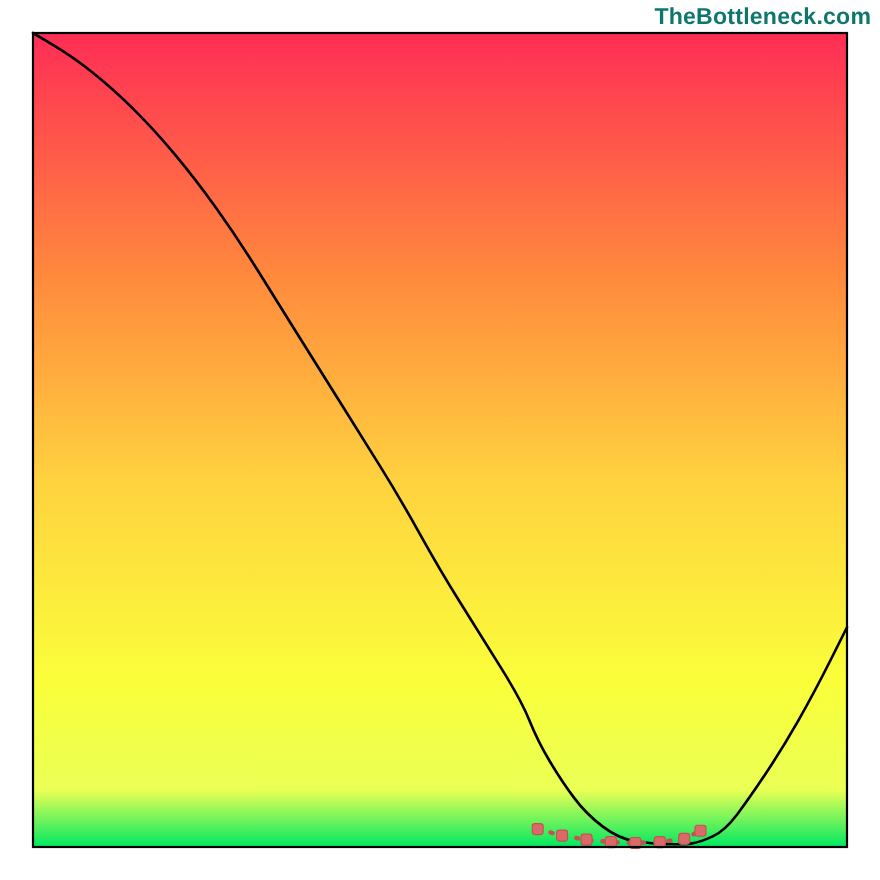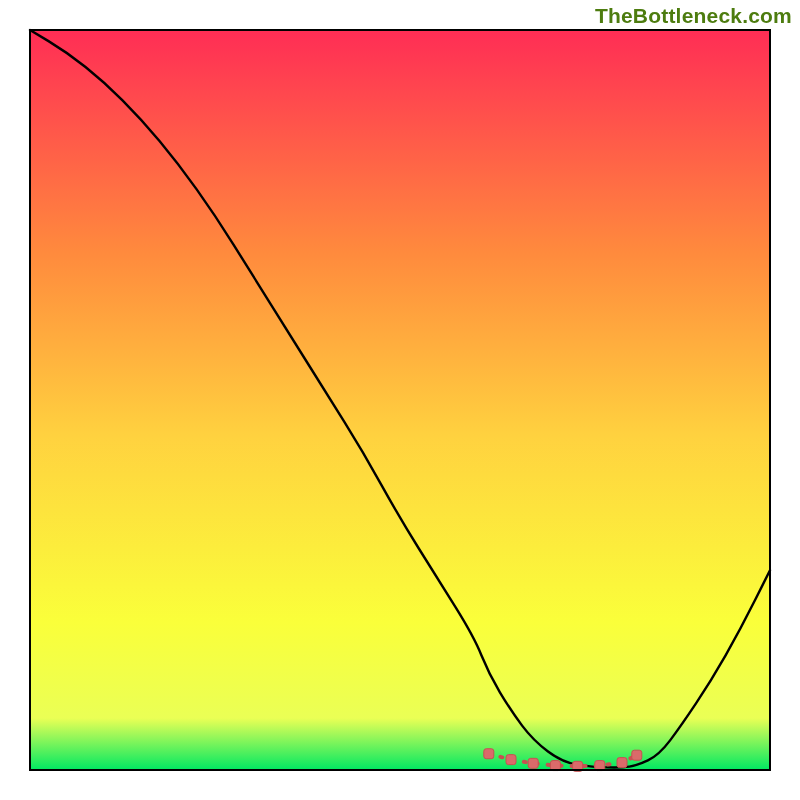--- a/index.html
+++ b/index.html
@@ -15,21 +15,21 @@
     width: 800px;
     height: 800px;
   }
   .watermark {
     position: absolute;
     top: 4px;
     right: 8px;
     font-family: Arial, Helvetica, sans-serif;
     font-size: 21px;
     font-weight: bold;
-    color: #4d7c0f;
+    color: #0f766e;
     letter-spacing: 0.2px;
     z-index: 10;
   }
   svg {
     position: absolute;
     top: 0;
     left: 0;
   }
 </style>
 </head>

